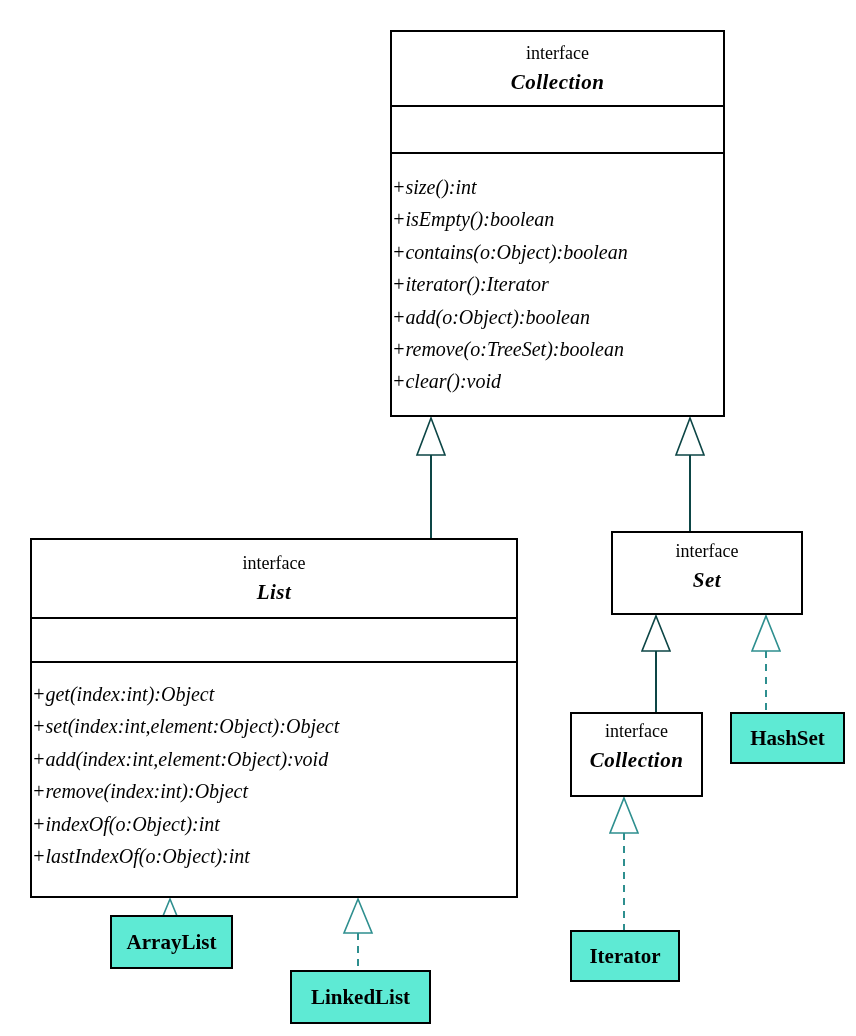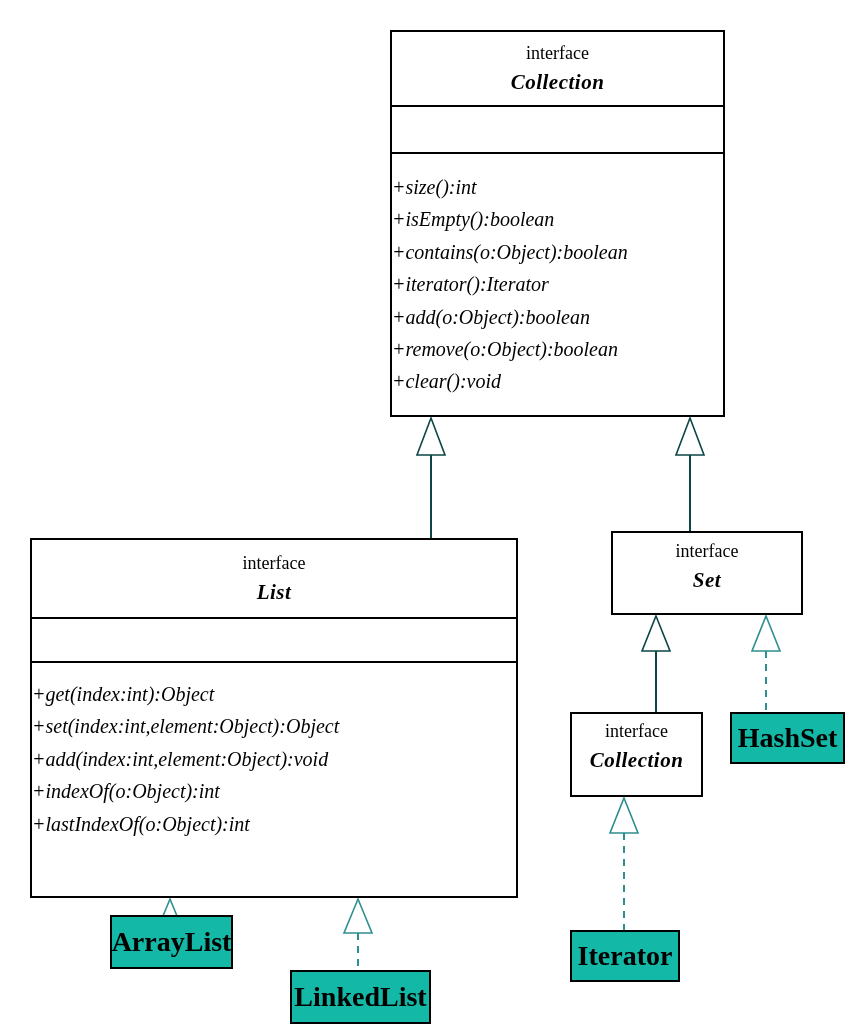--- a/index.html
+++ b/index.html
@@ -60,25 +60,25 @@
 
   
   .box-set { left:611px; top:531px; width:192px; height:84px; }
   .box-set .box-header { padding-top:5px; }
   .box-sortedset { left:570px; top:712px; width:133px; height:85px; }
   .box-sortedset .box-header { padding-top:4px; }
 
   
   .concrete-box {
     position:absolute;
-    background:#14b8a6;
+    background:#5eead4;
     border:2px solid #000000;
     box-sizing:border-box;
     display:flex; align-items:center; justify-content:center;
-    font-size:28px; font-weight:bold;
+    font-size:21px; font-weight:bold;
   }
   .box-hashset    { left:730px; top:712px; width:115px; height:52px; }
   .box-treeset    { left:570px; top:930px; width:110px; height:52px; }
   .box-arraylist  { left:110px; top:915px; width:123px; height:54px;align-items:center; }
   .box-linkedlist { left:290px; top:970px; width:141px; height:54px; }
 </style>
 </head>
 <body>
 
 <div class="canvas">
@@ -126,35 +126,36 @@
       <div class="stereotype">interface</div>
       <div class="iface-name">Collection</div>
     </div>
     <div class="attrs-compartment"></div>
     <div class="methods-compartment">
       <div class="method-line">+size():int</div>
       <div class="method-line">+isEmpty():boolean</div>
       <div class="method-line">+contains(o:Object):boolean</div>
       <div class="method-line">+iterator():Iterator</div>
       <div class="method-line">+add(o:Object):boolean</div>
-      <div class="method-line">+remove(o:Object):boolean</div>
+      <div class="method-line">+remove(o:TreeSet):boolean</div>
       <div class="method-line">+clear():void</div>
     </div>
   </div>
 
   <div class="class-box box-list">
     <div class="box-header">
       <div class="stereotype">interface</div>
       <div class="iface-name">List</div>
     </div>
     <div class="attrs-compartment"></div>
     <div class="methods-compartment">
       <div class="method-line">+get(index:int):Object</div>
       <div class="method-line">+set(index:int,element:Object):Object</div>
       <div class="method-line">+add(index:int,element:Object):void</div>
+      <div class="method-line">+remove(index:int):Object</div>
       <div class="method-line">+indexOf(o:Object):int</div>
       <div class="method-line">+lastIndexOf(o:Object):int</div>
     </div>
   </div>
 
   <div class="class-box box-set">
     <div class="box-header">
       <div class="stereotype">interface</div>
       <div class="iface-name">Set</div>
     </div>

